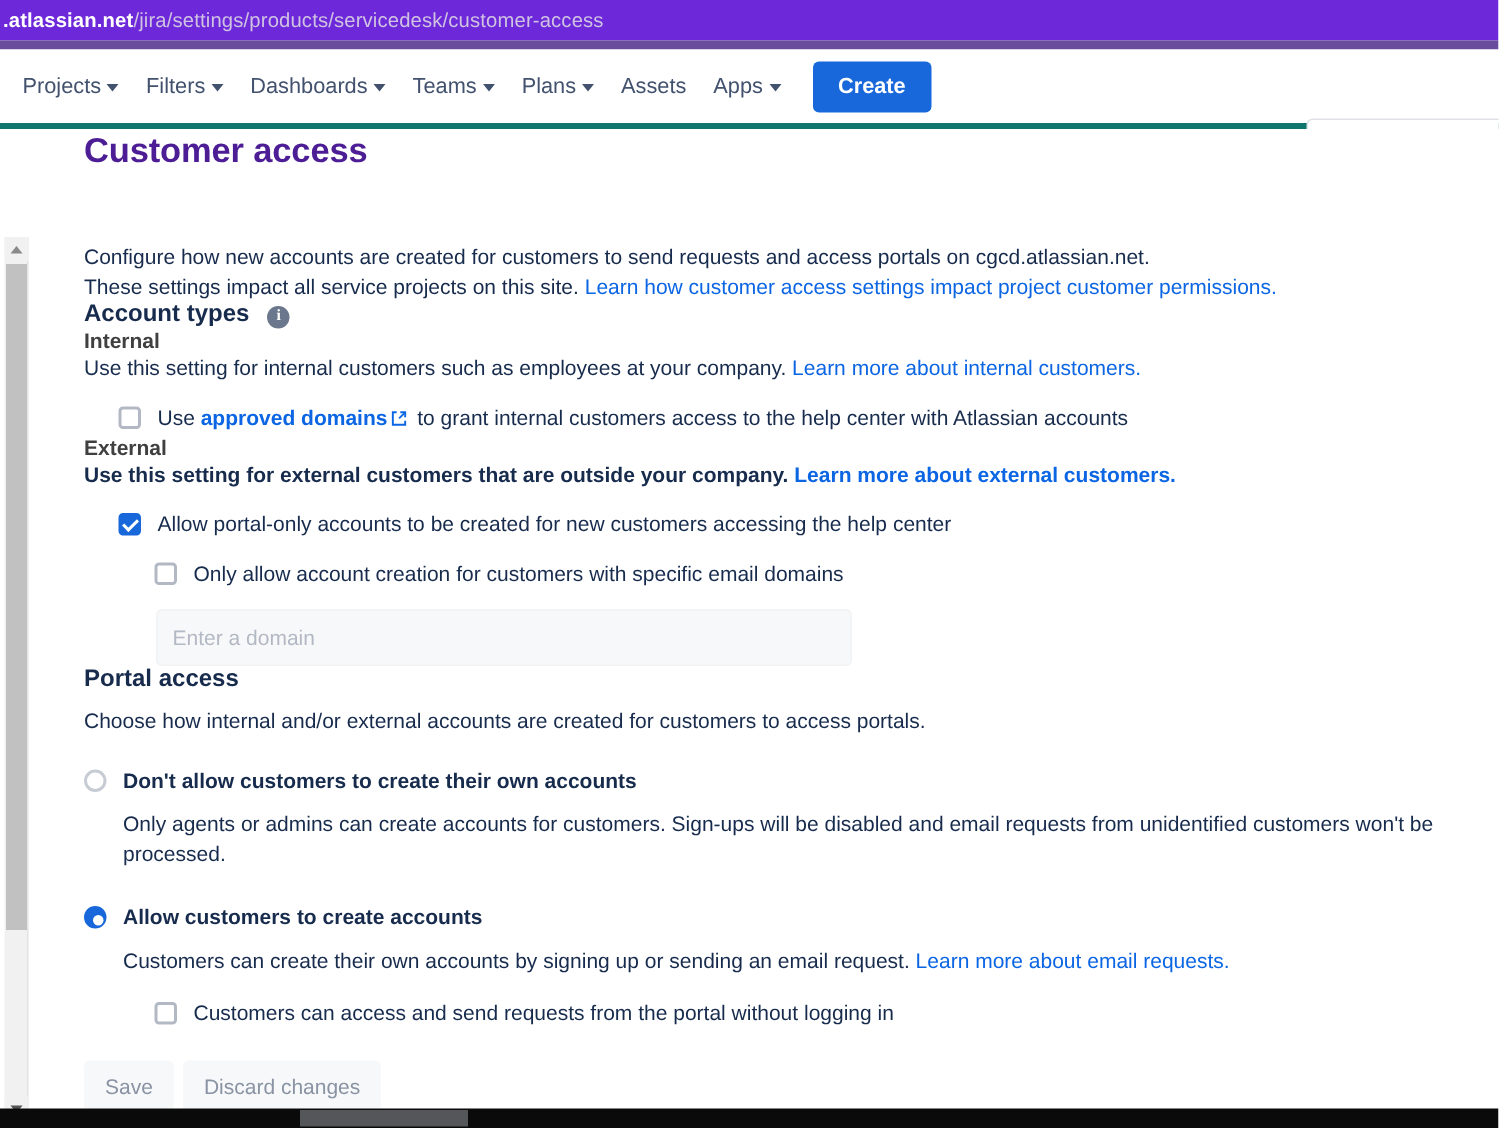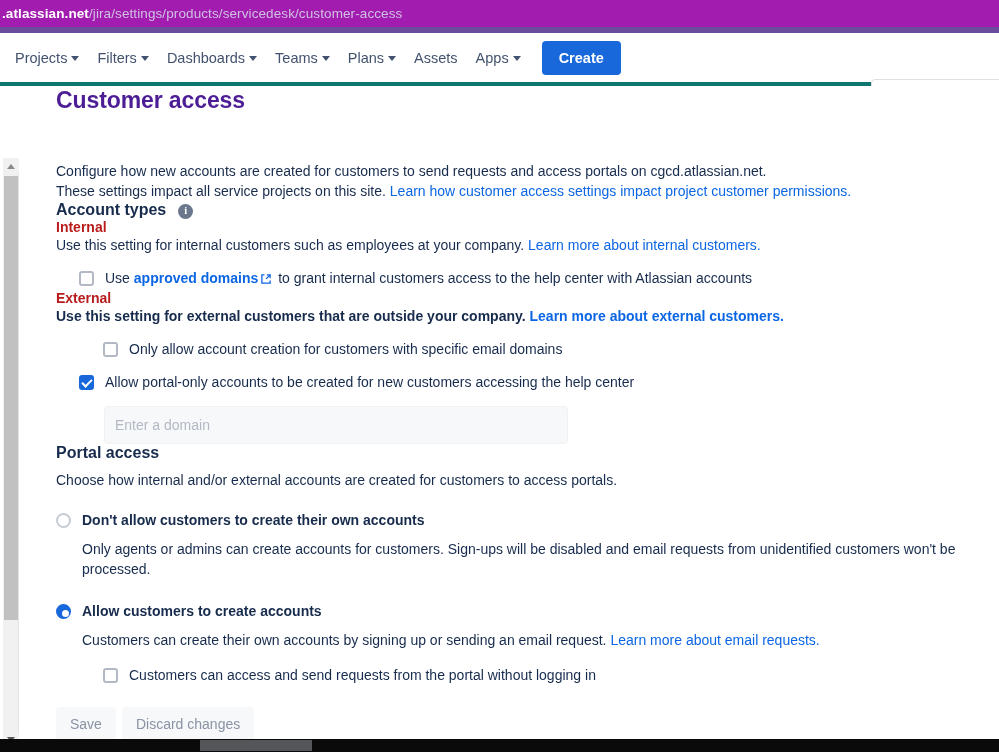--- a/index.html
+++ b/index.html
@@ -8,21 +8,21 @@
     width: 999px; height: 752px;
     overflow: hidden;
     background: #fff;
     font-family: "Liberation Sans", sans-serif;
   }
   .screen { position: relative; width: 999px; height: 752px; background: #fff; }
 
   
   .urlbar {
     position: absolute; left: 0; top: 0; width: 999px; height: 27px;
-    background: #a21caf;
+    background: #6d28d9;
     display: flex; align-items: center;
     padding-left: 2px;
     overflow: hidden;
   }
   .urlbar .url-text {
     font-size: 13.5px;
     color: #cfc2e2;
     white-space: nowrap;
     letter-spacing: 0.1px;
   }
@@ -155,21 +155,21 @@
   .info-icon {
     display: inline-flex; align-items: center; justify-content: center;
     width: 15px; height: 15px; border-radius: 50%;
     background: #6b778c; color: #fff;
     font-size: 10.5px; font-weight: bold;
     font-family: "Liberation Serif", serif;
     line-height: 1;
   }
 
   h3.sub-title {
-    font-size: 14px; color: #b91c1c; font-weight: bold;
+    font-size: 14px; color: #404040; font-weight: bold;
     margin: 0;
   }
   .sub-internal { margin-top: 20px; }
   .sub-external { margin-top: 22px; }
   p.sub-desc {
     font-size: 14px; color: #172b4d; margin: 0; line-height: 20px;
   }
   .desc-internal { margin-top: 9px; }
   .desc-external { margin-top: 9px; font-weight: bold; }
   p.portal-desc { font-size: 14px; color: #172b4d; margin: 0; margin-top: 10px; }
@@ -341,28 +341,28 @@
       <span class="cb-label"><span>Use </span><a class="link" style="font-weight:bold">approved domains</a><span class="ext-icon"><svg width="12" height="12" viewBox="0 0 14 14">
               <path d="M5.2 2.2H2.2v9.6h9.6V8.8" fill="none" stroke="#0c66e4" stroke-width="1.5"></path>
               <path d="M8 2.2h3.8V6" fill="none" stroke="#0c66e4" stroke-width="1.5"></path>
               <line x1="7.1" y1="6.9" x2="11.6" y2="2.4" stroke="#0c66e4" stroke-width="1.5"></line>
             </svg></span><span> to grant internal customers access to the help center with Atlassian accounts</span></span>
     </div>
 
     <h3 class="sub-title sub-external">External</h3>
     <p class="sub-desc desc-external"><span>Use this setting for external customers that are outside your company. </span><a class="link">Learn more about external customers.</a></p>
 
+    <div class="cb-row row-external-cb">
+      <span class="cb checked"></span>
+      <span class="cb-label">Allow portal-only accounts to be created for new customers accessing the help center</span>
+    </div>
+
     <div class="cb-row row-domain-cb">
       <span class="cb"></span>
       <span class="cb-label">Only allow account creation for customers with specific email domains</span>
-    </div>
-
-    <div class="cb-row row-external-cb">
-      <span class="cb checked"></span>
-      <span class="cb-label">Allow portal-only accounts to be created for new customers accessing the help center</span>
     </div>
 
     <div class="domain-input">
       <span class="domain-input-placeholder">Enter a domain</span>
     </div>
 
     <h2 class="section-title sec-portal">
       <span>Portal access</span>
     </h2>
     <p class="portal-desc">Choose how internal and/or external accounts are created for customers to access portals.</p>

